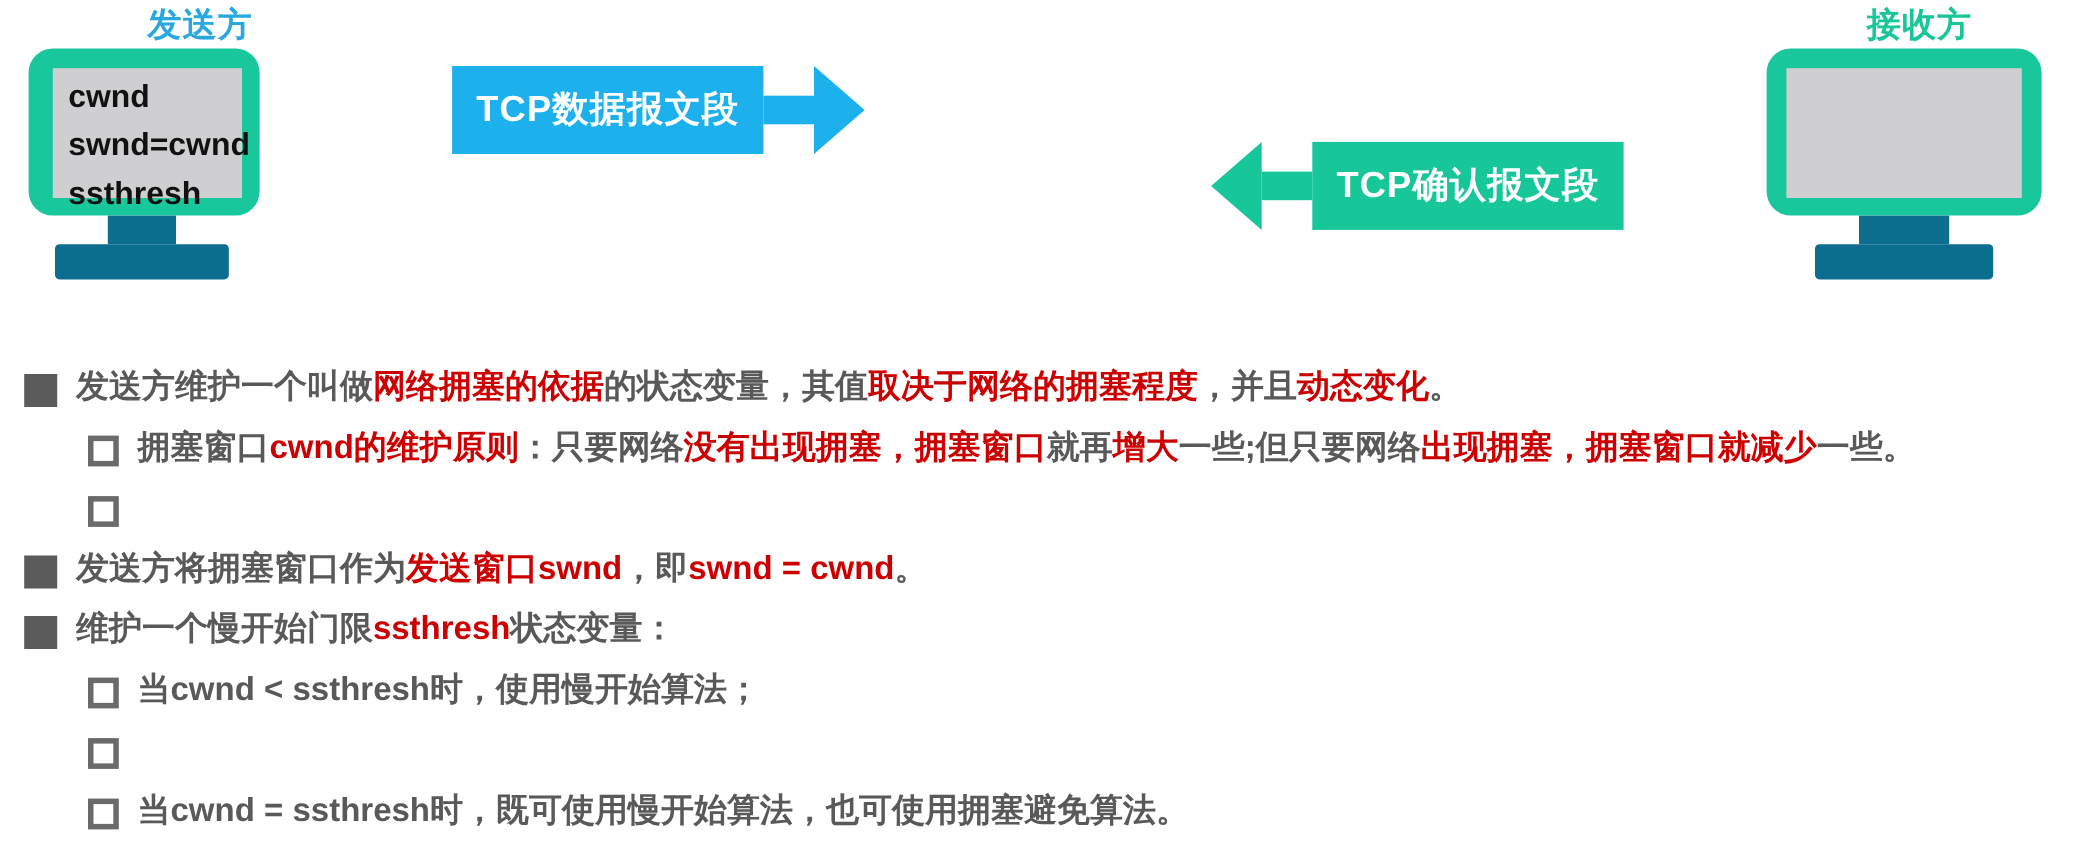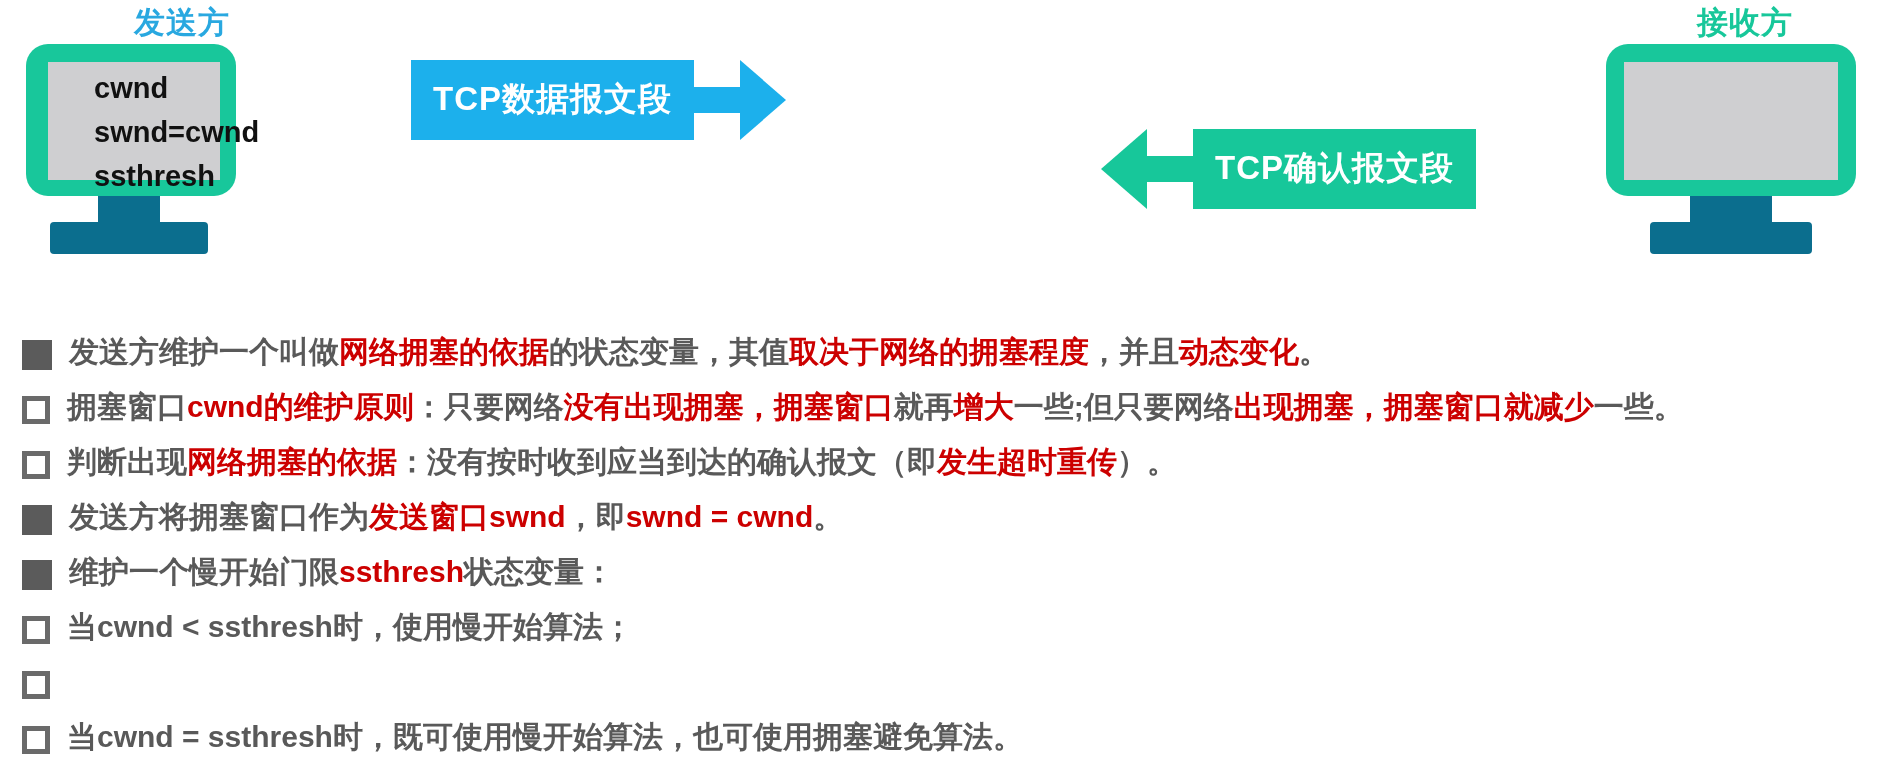--- a/index.html
+++ b/index.html
@@ -81,21 +81,20 @@
   #receiver-neck    { left: 1690px; top: 196px; width: 82px; height: 26px; }
   #receiver-base    { left: 1650px; top: 222px; width: 162px; height: 32px; }
 
   .screen-text {
     position: absolute;
     color: #111111;
     font-size: 29px;
     font-weight: bold;
     line-height: 1;
     white-space: nowrap;
-    margin-left: 32px;
   }
   #screen-line-1 { left: 62px; top: 74px; }
   #screen-line-2 { left: 62px; top: 118px; }
   #screen-line-3 { left: 62px; top: 162px; }
 
   
   .arrow-banner {
     position: absolute;
     display: flex;
     align-items: center;
@@ -144,21 +143,21 @@
   #content {
     position: absolute;
     left: 0; top: 332px;
     width: 1892px;
   }
   .line {
     display: flex;
     align-items: flex-start;
     height: 55px;
   }
-  .line.sub { }
+  .line.sub { padding-left: 58px; }
 
   .marker-filled {
     flex: 0 0 auto;
     width: 30px; height: 30px;
     background: #5b5b5b;
     margin-top: 8px;
     margin-right: 17px;
     margin-left: 22px;
   }
   .marker-hollow {
@@ -225,21 +224,20 @@
     <div class="line">
       <div class="marker-filled"></div>
       <div class="text"><span class="hl-dark">发送方维护一个叫做</span><span class="hl">网络拥塞的依据</span><span class="hl-dark">的状态变量，其值</span><span class="hl">取决于网络的拥塞程度</span><span class="hl-dark">，并且</span><span class="hl">动态变化</span><span class="hl-dark">。</span></div>
     </div>
     <div class="line sub">
       <div class="marker-hollow"></div>
       <div class="text"><span class="hl-dark">拥塞窗口</span><span class="hl">cwnd的维护原则</span><span class="hl-dark">：只要网络</span><span class="hl">没有出现拥塞，拥塞窗口</span><span class="hl-dark">就再</span><span class="hl">增大</span><span class="hl-dark">一些;但只要网络</span><span class="hl">出现拥塞，拥塞窗口就减少</span><span class="hl-dark">一些。</span></div>
     </div>
     <div class="line sub">
       <div class="marker-hollow"></div>
-      <div class="text"><span class="hl-dark">判断出现</span><span class="hl">网络拥塞的依据</span><span class="hl-dark">：没有按时收到应当到达的确认报文（即</span><span class="hl">发生超时重传</span><span class="hl-dark">）。</span></div>
     </div>
     <div class="line">
       <div class="marker-filled"></div>
       <div class="text"><span class="hl-dark">发送方将拥塞窗口作为</span><span class="hl">发送窗口swnd</span><span class="hl-dark">，即</span><span class="hl">swnd = cwnd</span><span class="hl-dark">。</span></div>
     </div>
     <div class="line">
       <div class="marker-filled"></div>
       <div class="text"><span class="hl-dark">维护一个慢开始门限</span><span class="hl">ssthresh</span><span class="hl-dark">状态变量：</span></div>
     </div>
     <div class="line sub">

